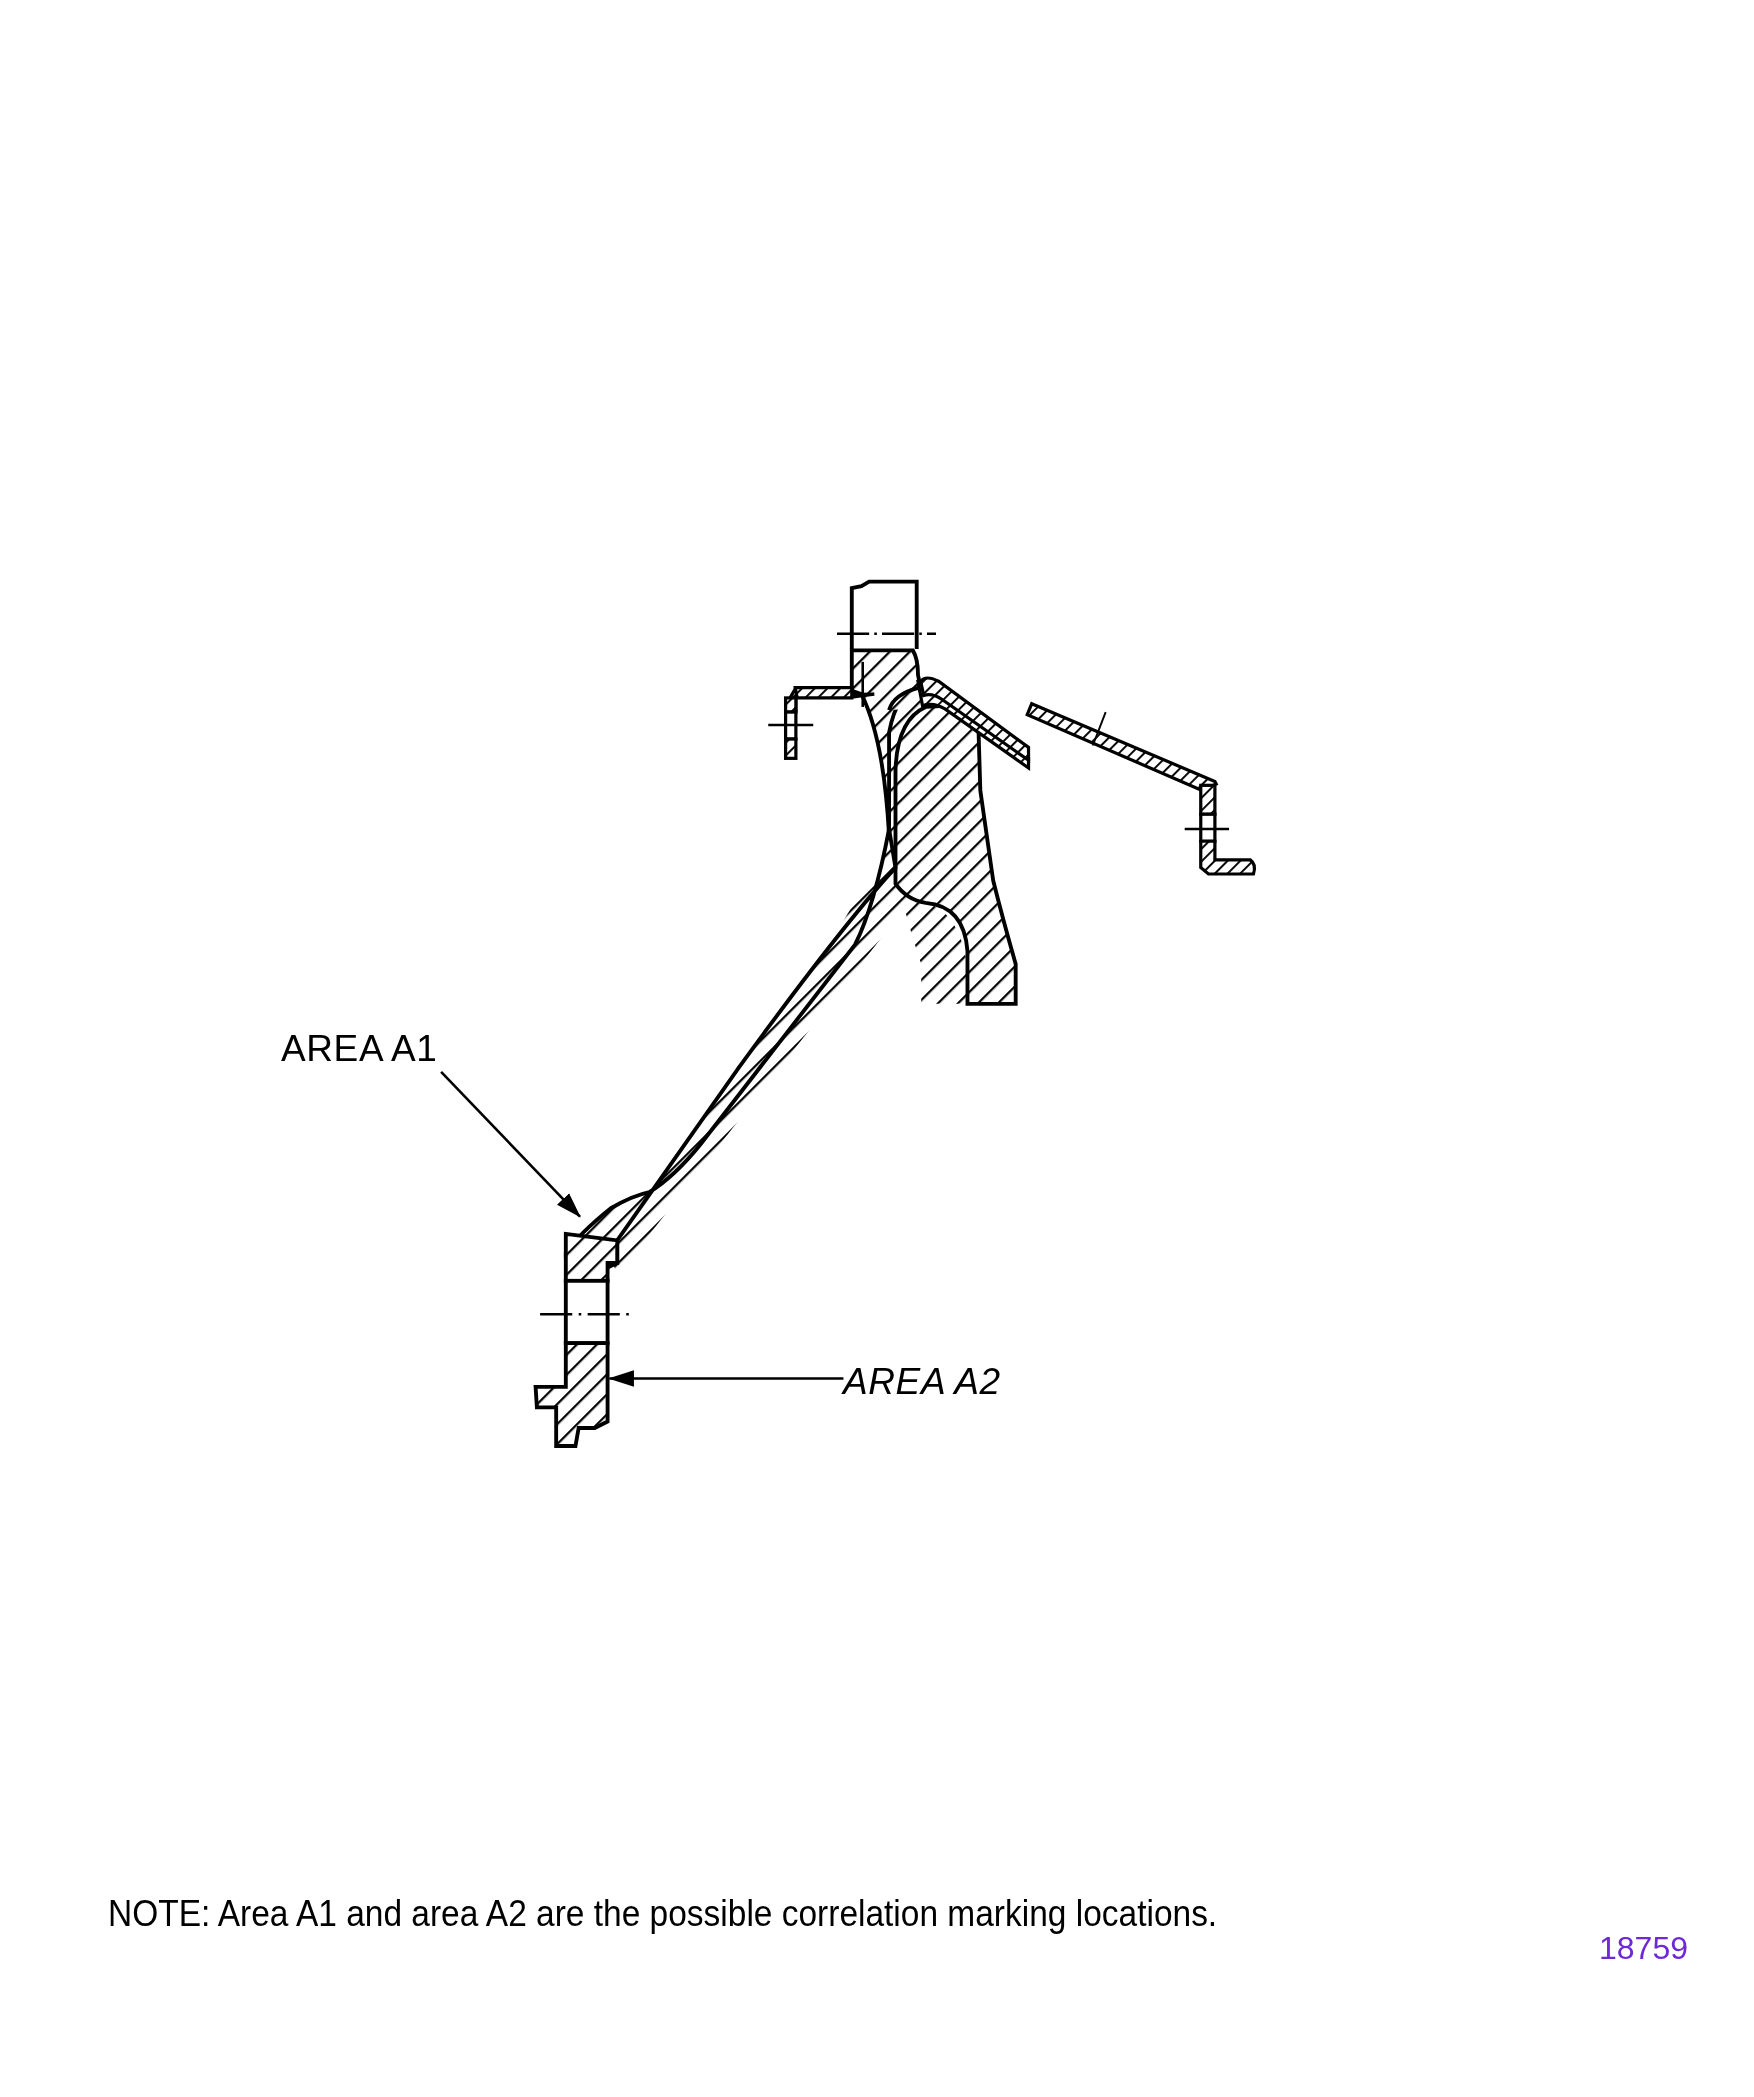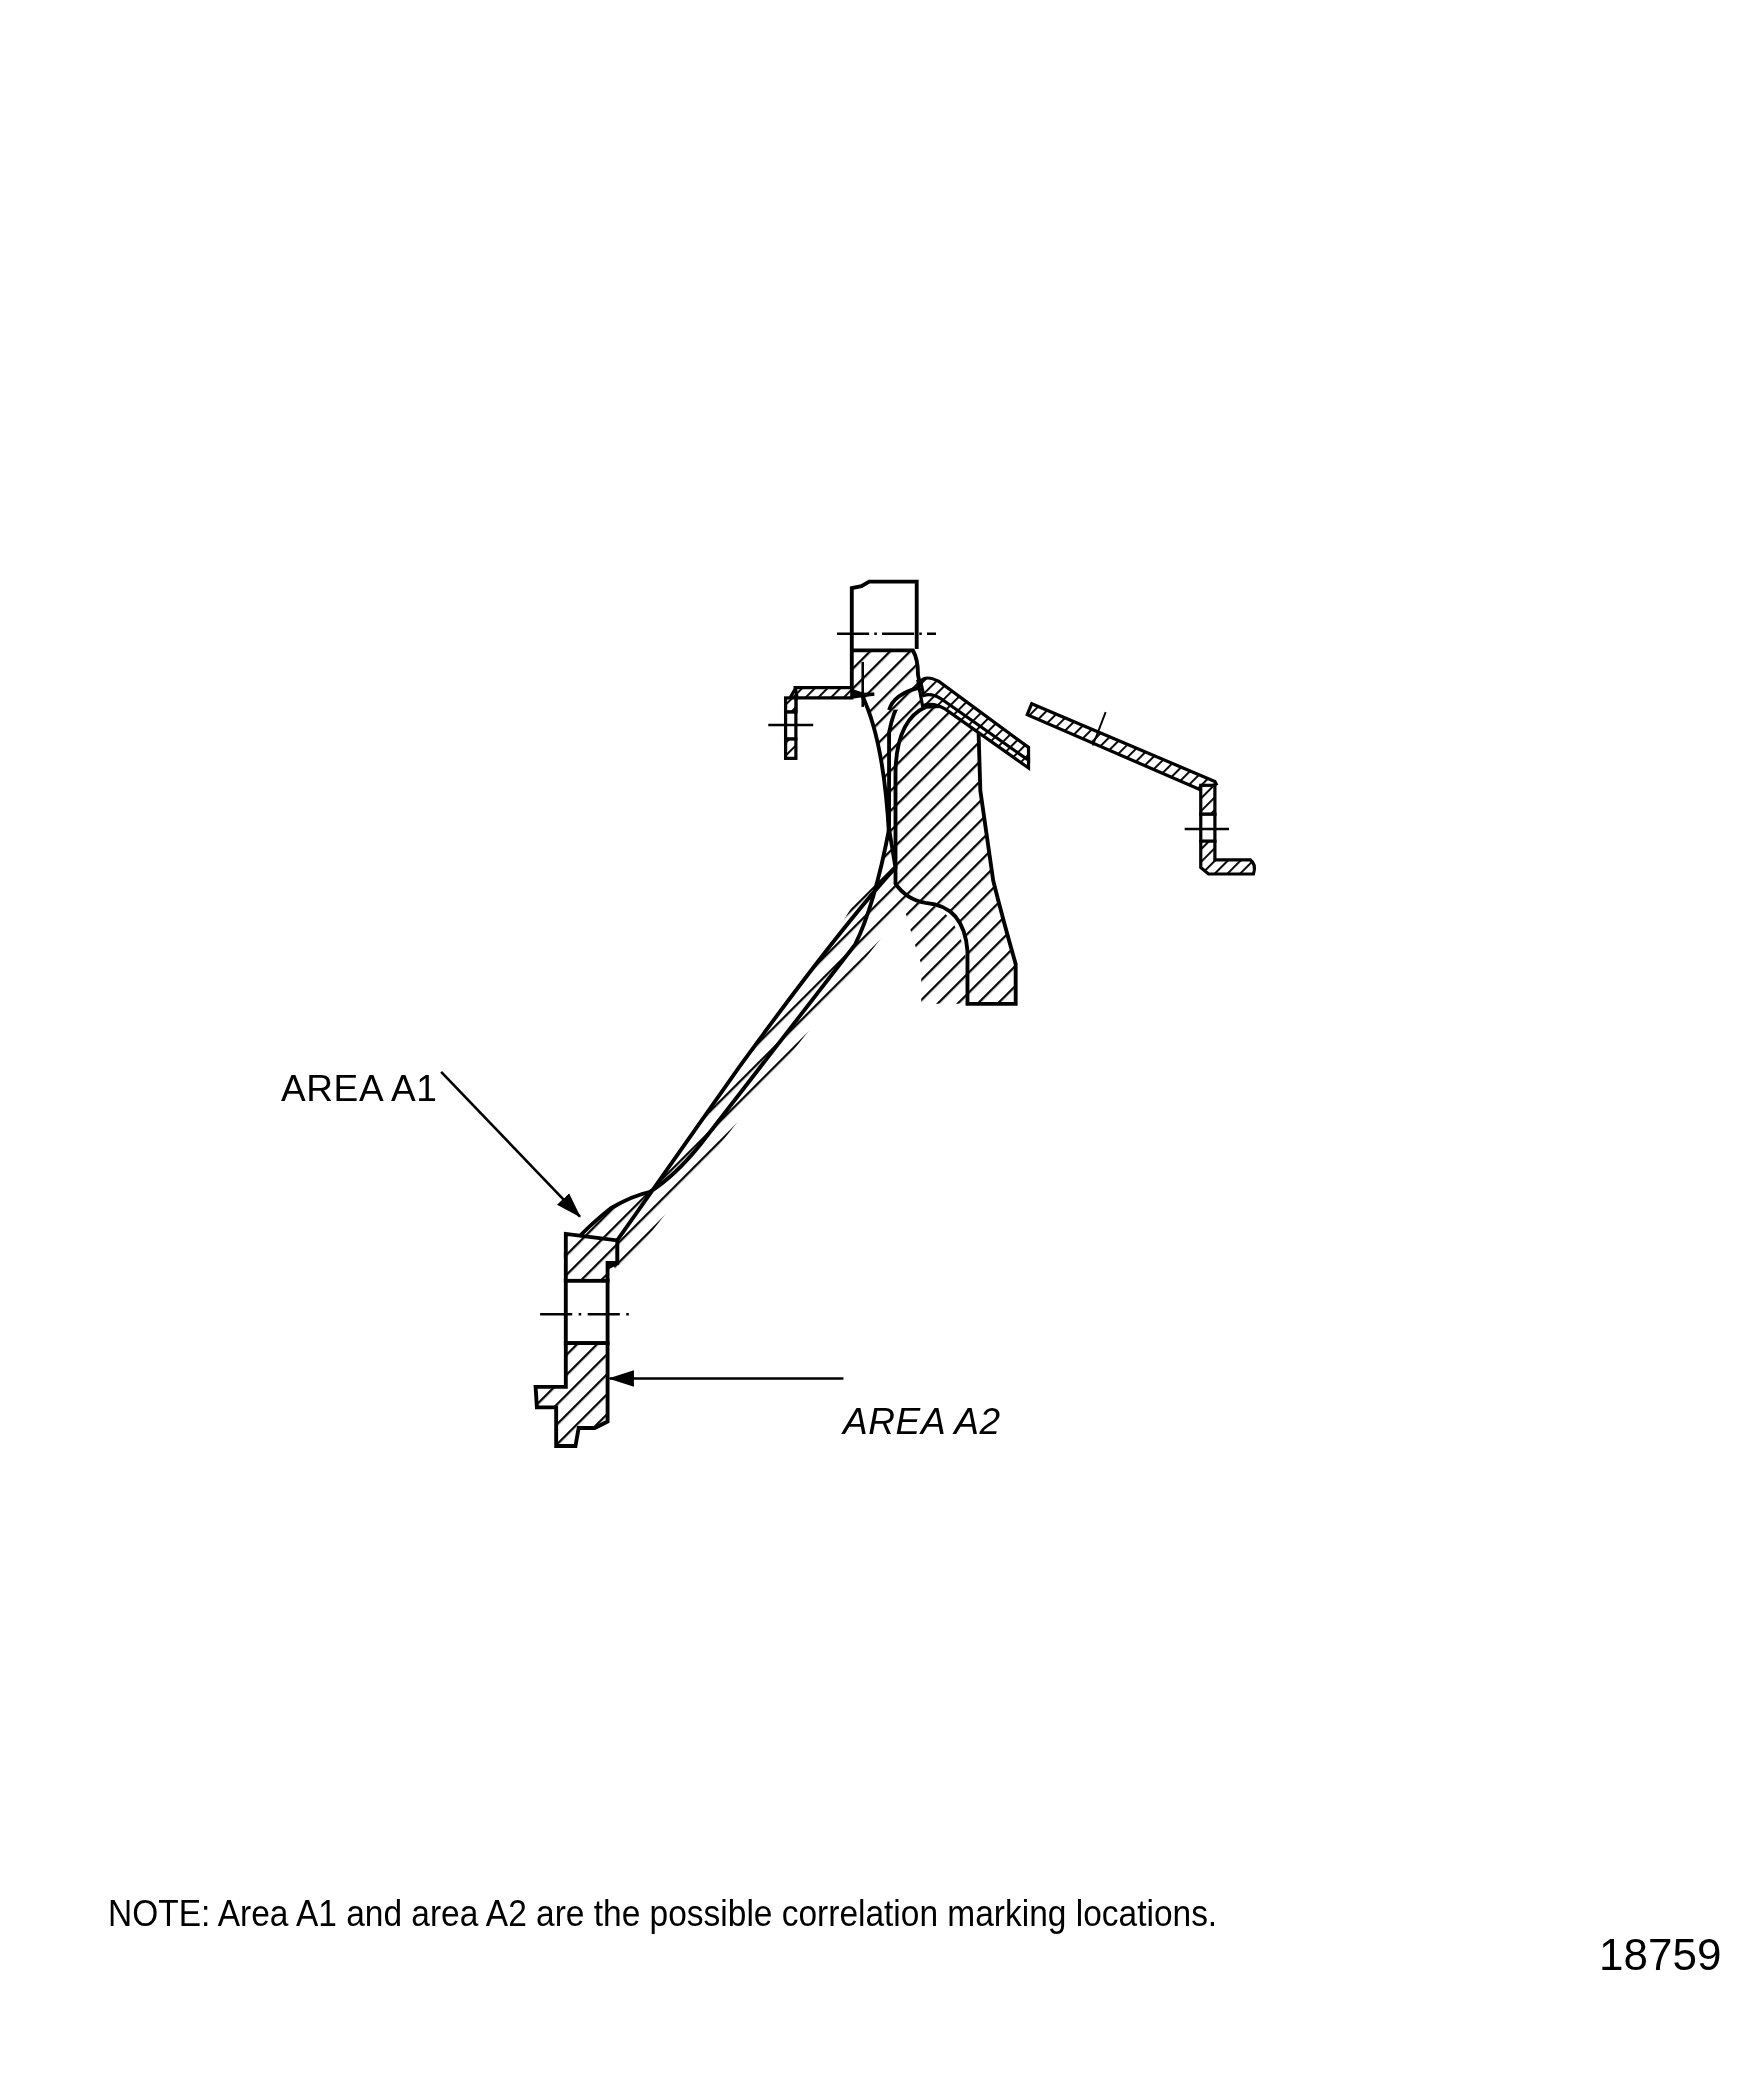--- a/index.html
+++ b/index.html
@@ -23,43 +23,42 @@
       height: 2097px;
     }
     .label {
       position: absolute;
       font-family: "Liberation Sans", sans-serif;
       font-size: 37px;
       letter-spacing: 0.6px;
       line-height: 1;
       white-space: nowrap;
       color: #000;
-      margin-top: 40px;
     }
     .label-a1 { left: 281px; top: 1030px; }
     .label-a2 { left: 843px; top: 1363px; font-style: italic; }
     .note {
       position: absolute;
       left: 108px;
       top: 1893px;
       font-family: "Liberation Sans", sans-serif;
       font-size: 36px;
       transform: scaleX(0.93);
       transform-origin: left top;
       white-space: nowrap;
       color: #000;
     }
     .fig-number {
       position: absolute;
       left: 1599px;
       top: 1930px;
       font-family: "Liberation Sans", sans-serif;
-      font-size: 44px;
+      font-size: 32px;
       white-space: nowrap;
-      color: #000000;
+      color: #6d28d9;
     }
   </style>
 </head>
 <body>
 
 <svg class="drawing" viewBox="0 0 2730 3263" xmlns="http://www.w3.org/2000/svg">
   <defs>
     <pattern id="hatch" patternUnits="userSpaceOnUse" width="22" height="22" patternTransform="rotate(45)">
       <rect width="22" height="22" fill="#ffffff"></rect>
       <line x1="0" y1="0" x2="0" y2="22" stroke="#000" stroke-width="7"></line>

